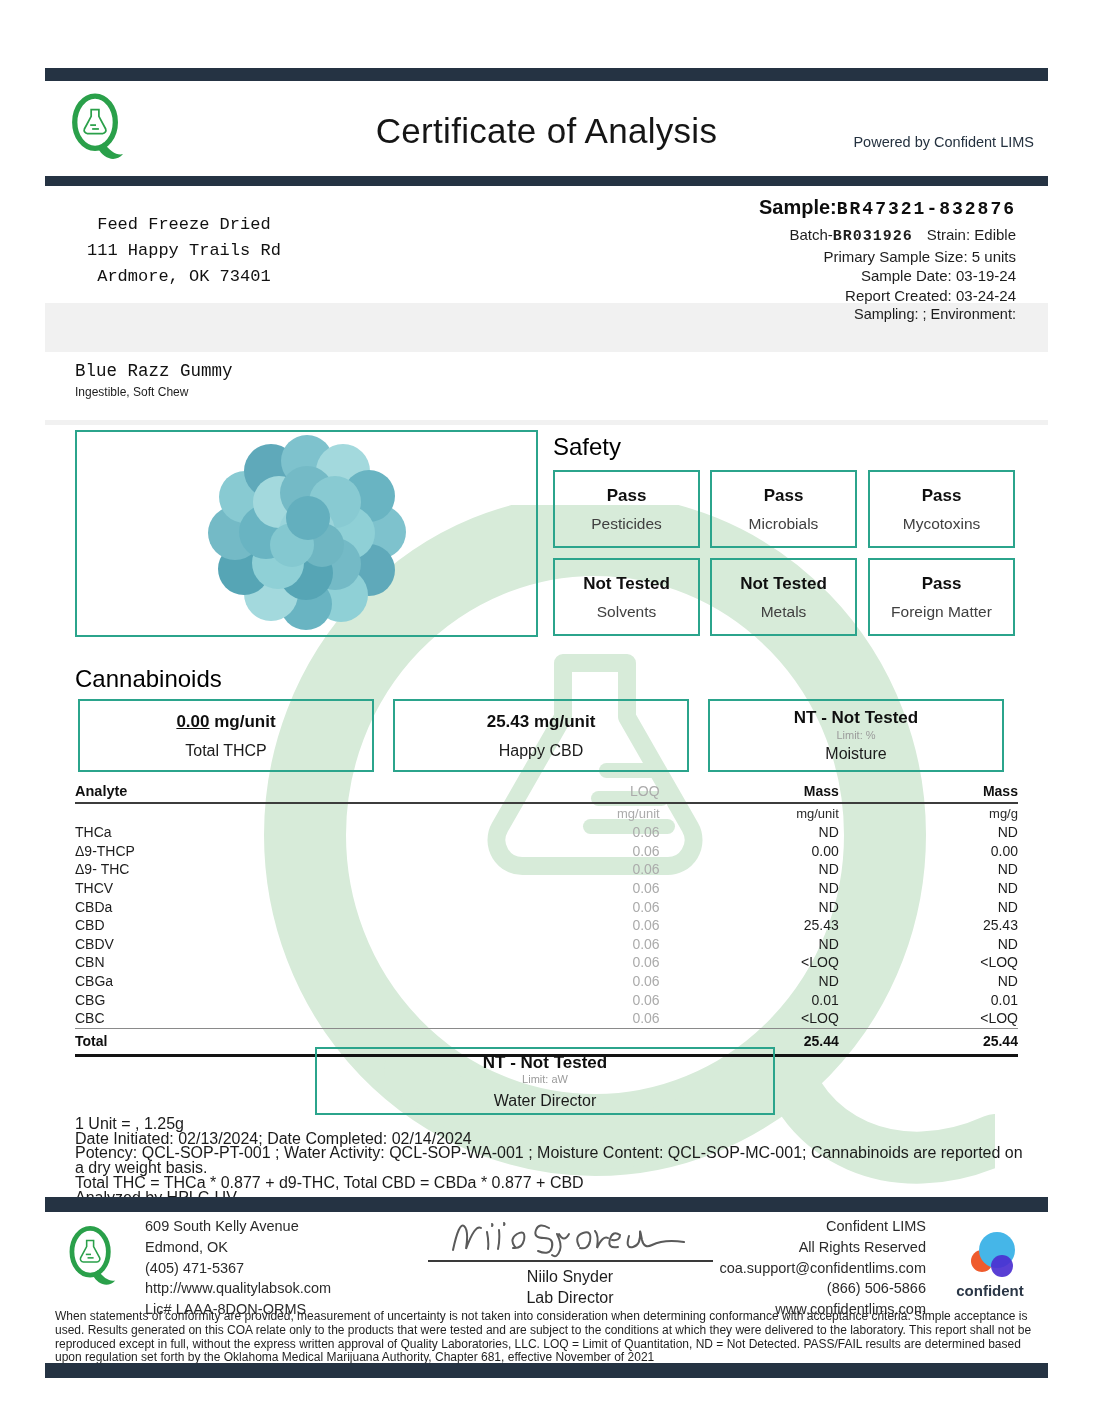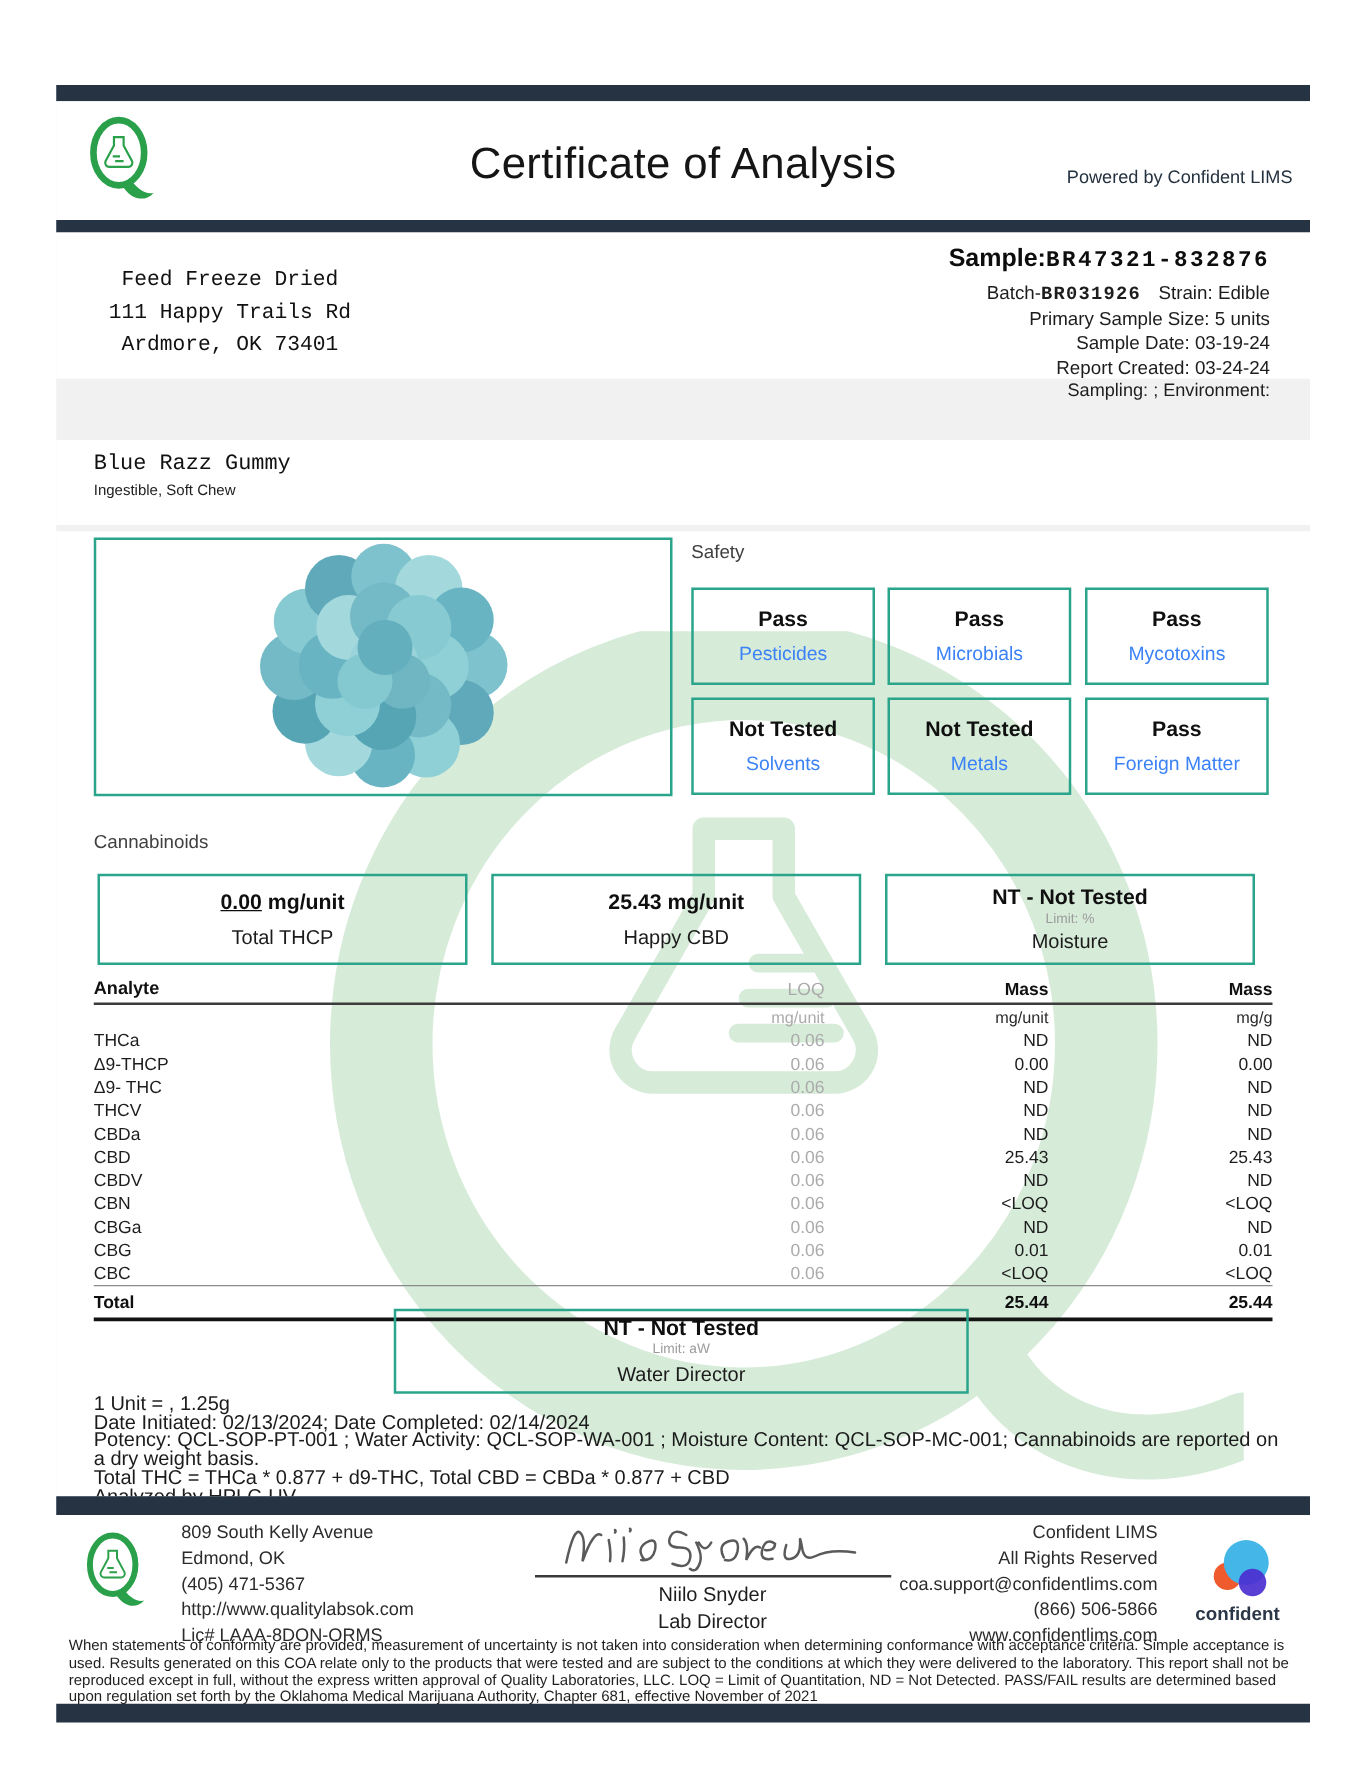--- a/index.html
+++ b/index.html
@@ -32,28 +32,28 @@
   .sample-sub{font-size:15px;line-height:19.5px;color:#1d1d1d;margin-top:6px;}
   .batch-id{font-family:"Liberation Mono","DejaVu Sans Mono",monospace;font-weight:bold;font-size:15px;letter-spacing:1px;}
   .strain{margin-left:14px;}
 
   .prod-name{position:absolute;left:30px;top:9px;font-size:17.5px;color:#111;}
   .prod-type{position:absolute;left:30px;top:33px;font-size:12px;color:#1d1d1d;}
 
   .watermark{position:absolute;left:150px;top:80px;z-index:0;pointer-events:none;}
 
   .photo-box{position:absolute;left:30px;top:5px;width:459px;height:203px;border:2px solid #2ba48c;z-index:1;}
-  .sec-title{position:absolute;font-size:15px;font-weight:500;color:#404040;z-index:1;}
+  .sec-title{position:absolute;font-size:24px;font-weight:500;color:#000000;z-index:1;}
   .safety-title{left:508px;top:8px;}
   .cann-title{left:30px;top:240px;}
 
   .sbox{position:absolute;width:143px;height:74px;border:2px solid #2ba48c;z-index:1;
         display:flex;flex-direction:column;align-items:center;justify-content:center;background:transparent;}
   .sbox .st{font-size:17px;font-weight:bold;color:#0f0f0f;}
-  .sbox .lb{font-size:15.5px;color:#3b82f6;margin-top:9px;}
+  .sbox .lb{font-size:15.5px;color:#404040;margin-top:9px;}
   .sb1{left:508px;top:45px;}  .sb2{left:665px;top:45px;}  .sb3{left:823px;top:45px;}
   .sb4{left:508px;top:133px;} .sb5{left:665px;top:133px;} .sb6{left:823px;top:133px;}
 
   .cbox{position:absolute;top:274px;width:292px;height:69px;border:2px solid #2ba48c;z-index:1;
         display:flex;flex-direction:column;align-items:center;justify-content:center;text-align:center;}
   .cb1{left:33px;} .cb2{left:348px;} .cb3{left:663px;}
   .cbox .val{font-size:17px;font-weight:bold;color:#0f0f0f;}
   .cbox .u{text-decoration:underline;}
   .cbox .lim{font-size:11px;color:#9b9b9b;margin-top:1px;}
   .cbox .lb{font-size:16px;color:#1b1b1b;margin-top:10px;}
@@ -349,21 +349,21 @@
         <ellipse cx="29" cy="34" rx="21" ry="27" fill="none" stroke="#2aa04a" stroke-width="5.5"></ellipse>
         <path d="M38 55 C44 64 52 69 58 67 C50 76 38 72 32 61 Z" fill="#2aa04a"></path>
         <g stroke="#2aa04a" stroke-width="1.8" fill="none">
           <path d="M25 21 h8 v7 l7 13 a3.4 3.4 0 0 1 -3.2 4.7 h-15.6 a3.4 3.4 0 0 1 -3.2 -4.7 l7 -13 z"></path>
           <line x1="24" y1="37" x2="30" y2="37"></line>
           <line x1="26" y1="41" x2="33" y2="41"></line>
         </g>
       </svg>
     </div>
     <div class="f-lab">
-      <div>809 South Kelly Avenue</div>
+      <div>609 South Kelly Avenue</div>
       <div>Edmond, OK</div>
       <div>(405) 471-5367</div>
       <div>http://www.qualitylabsok.com</div>
       <div>Lic# LAAA-8DON-ORMS</div>
     </div>
     <div class="f-center">
       <svg class="sig-svg" width="250" height="46" viewBox="0 0 250 46">
         <g stroke="#5a5a5a" stroke-width="2" fill="none" stroke-linecap="round">
           <path d="M8 36 Q14 8 19 12 Q24 16 21 35 Q30 10 36 14 M42 18 Q44 28 43 35 M47 10 q1 1 0 2 M54 16 Q55 26 53 35 M59 9 q1 1 0 2 M70 33 q-6-8 2-13 q9-5 7 6 q-2 9-11 8"></path>
           <path d="M104 14 q-10-6-13 2 q-3 8 8 8 q10 0 8 9 q-2 9-14 4 M112 20 q5 10 3 16 q-3 9-8 5 M114 20 q5 9 10 0 M134 32 q-5-10 4-13 q9-3 7 8 q-2 9-10 7 M150 17 q4 4 2 17 q6-13 11-10 M167 26 q8 1 8-5 q-7-5-10 4 q-3 10 8 8 M184 22 q-4 13 4 11 q8-2 7-15 q0-3 2 8 q2 9 10 5 q12-6 32-3"></path>

